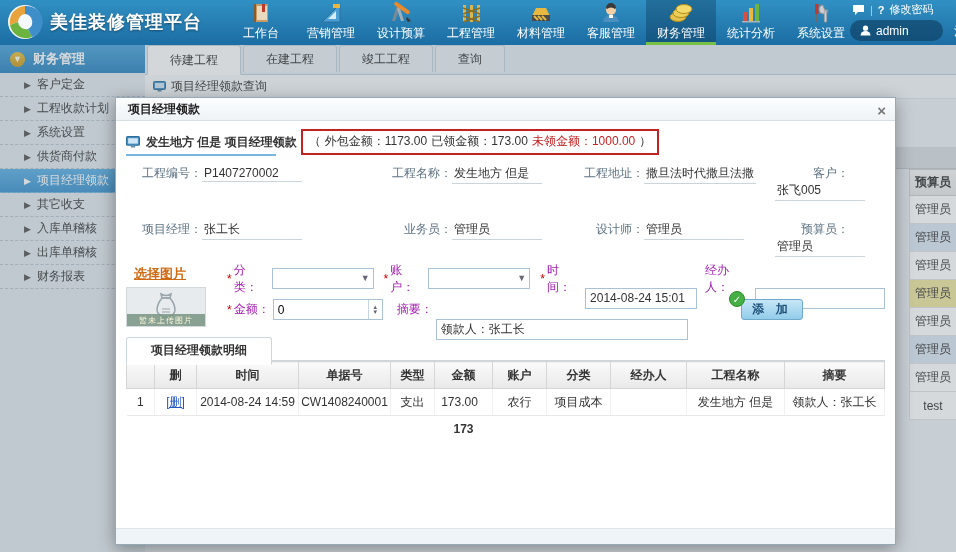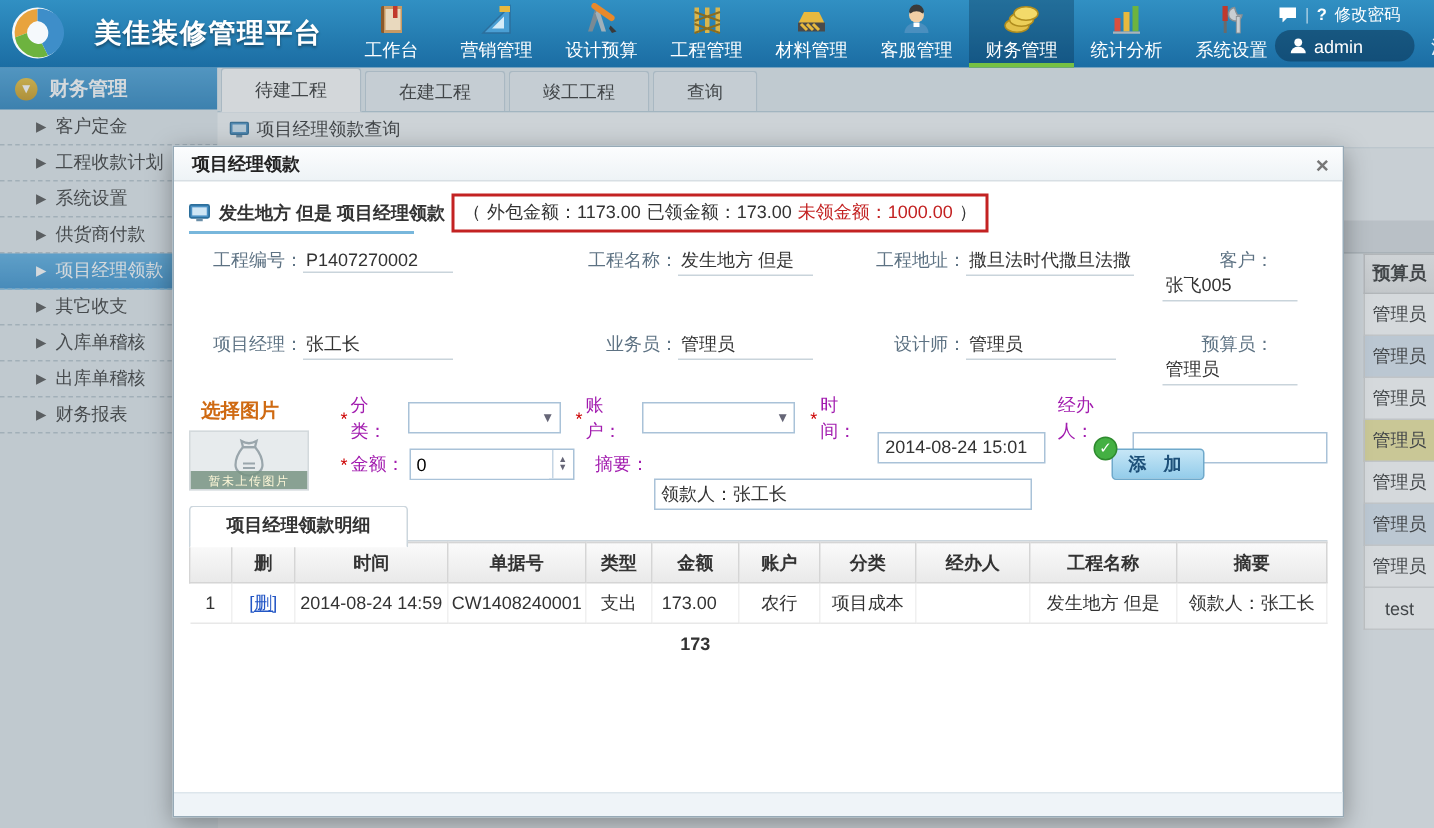--- a/index.html
+++ b/index.html
@@ -5,21 +5,21 @@
   * { margin:0; padding:0; box-sizing:border-box; }
   html,body { width:956px; height:552px; }
   body {
     position:relative; overflow:hidden;
     font-family:"Liberation Sans","DejaVu Sans",sans-serif;
     font-size:12px; color:#333; background:#cfd6db;
   }
   
   .topnav { position:absolute; top:0; left:0; right:0; height:45px;
     background:linear-gradient(#3190c3,#1b6da3); z-index:30; }
-  .brand { position:absolute; left:6px; top:3px; display:flex; align-items:center; gap:19px; }
+  .brand { position:absolute; left:6px; top:3px; display:flex; align-items:center; gap:6px; }
   .brand-title { color:#fff; font-size:18px; font-weight:bold; letter-spacing:1px;
     text-shadow:0 1px 2px rgba(0,0,0,.4); }
   .nav-items { position:absolute; left:226px; top:0; height:45px; display:flex; }
   .nav-item { width:70px; height:45px; display:flex; flex-direction:column;
     align-items:center; justify-content:flex-end; padding-bottom:3px;
     color:#fff; font-size:12px; cursor:pointer; }
   .nav-item svg { display:block; margin-bottom:1px; }
   .nav-item.active { background:rgba(0,25,50,.28); box-shadow:inset 0 -3px 0 #76c043; }
   .nav-right { position:absolute; right:0; top:0; width:110px; height:45px; overflow:hidden; }
   .nav-links { position:absolute; left:6px; top:2px; display:flex; align-items:center; gap:5px;
@@ -35,21 +35,21 @@
   .side-header .round { width:15px; height:15px; border-radius:50%;
     background:linear-gradient(#e9c13d,#c99a20); color:#fff; font-size:9px;
     display:flex; align-items:center; justify-content:center; }
   .side-item { height:24px; display:flex; align-items:center; padding-left:24px; gap:6px;
     border-bottom:1px dashed #b8c5cd; color:#3a3a3a; cursor:pointer; }
   .side-item .tri { font-size:9px; color:#555; }
   .side-item.active { background:linear-gradient(#5cb0e4,#3d94d0); color:#fff; border-bottom-color:#7fb8dc; }
   .side-item.active .tri { color:#fff; }
   
   .content { position:absolute; left:145px; top:45px; right:0; bottom:0; background:#eef1f4; z-index:1; }
-  .tabbar { height:30px; background:#e2eaef; border-bottom:1px solid #b9cdd8; display:flex; align-items:flex-end; padding-left:2px; }
+  .tabbar { height:30px; background:#e2eaef; border-bottom:1px solid #b9cdd8; display:flex; align-items:flex-start; padding-left:2px; }
   .tab { height:27px; padding:0 22px; display:flex; align-items:center; margin-right:2px;
     background:#e9eff3; border:1px solid #c2d2dc; border-bottom:none;
     border-radius:3px 3px 0 0; color:#333; cursor:pointer; }
   .tab.active { background:#fdfdfd; height:30px; margin-bottom:-1px; border-bottom:1px solid #fdfdfd; }
   .crumb { height:24px; display:flex; align-items:center; gap:5px; padding-left:8px;
     background:#f4f7f9; border-bottom:1px solid #dde5ea; color:#333; }
   .grid-toolbar { position:absolute; left:0; right:0; top:102px; height:22px;
     background:#d8dde1; border-bottom:1px solid #c3c9cd; }
   .bg-col { position:absolute; right:0; top:124px; width:47px; }
   .bg-col .hcell { height:27px; background:linear-gradient(#f6f6f6,#e7e7e7);
@@ -76,21 +76,21 @@
   .red-text { color:#c32222; }
   .info-grid { display:grid; grid-template-columns:250px 192px 205px 1fr;
     row-gap:20px; margin:8px 0 4px; padding-left:2px; }
   .ig-label { display:inline-block; width:74px; text-align:right; color:#5d7283; }
   .ig-val { display:inline-block; min-width:100px; padding:0 2px 1px;
     border-bottom:1px solid #c9d4db; color:#333; }
   .ig-val.short { min-width:90px; }
   
   .form-area { display:flex; margin-top:6px; }
   .left-media { width:95px; }
-  .choose-img { color:#cf6a12; font-weight:bold; font-size:13px; margin:2px 0 4px 8px; cursor:pointer; }
+  .choose-img { color:#cf6a12; font-weight:bold; font-size:13px; margin:2px 0 4px 8px; cursor:pointer;text-decoration:underline; }
   .bag-box { position:relative; width:80px; height:40px; background:#e7ebed; border:1px solid #d3d9dc; overflow:hidden; }
   .bag-caption { position:absolute; left:0; right:0; bottom:0; height:12px;
     background:rgba(120,148,130,.85); color:#fdf7d8; font-size:8px;
     display:flex; align-items:center; justify-content:center; letter-spacing:1px; }
   .fields { flex:1; }
   .frow { height:31px; display:flex; align-items:center; }
   .req { color:#cc0000; margin:0 2px 0 6px; }
   .flabel { color:#a21caf; margin-right:3px; }
   .ctl { height:21px; border:1px solid #a9c2d8; background:#fff; color:#333;
     font-family:inherit; font-size:12px; padding:0 4px;margin-top:39px; }

